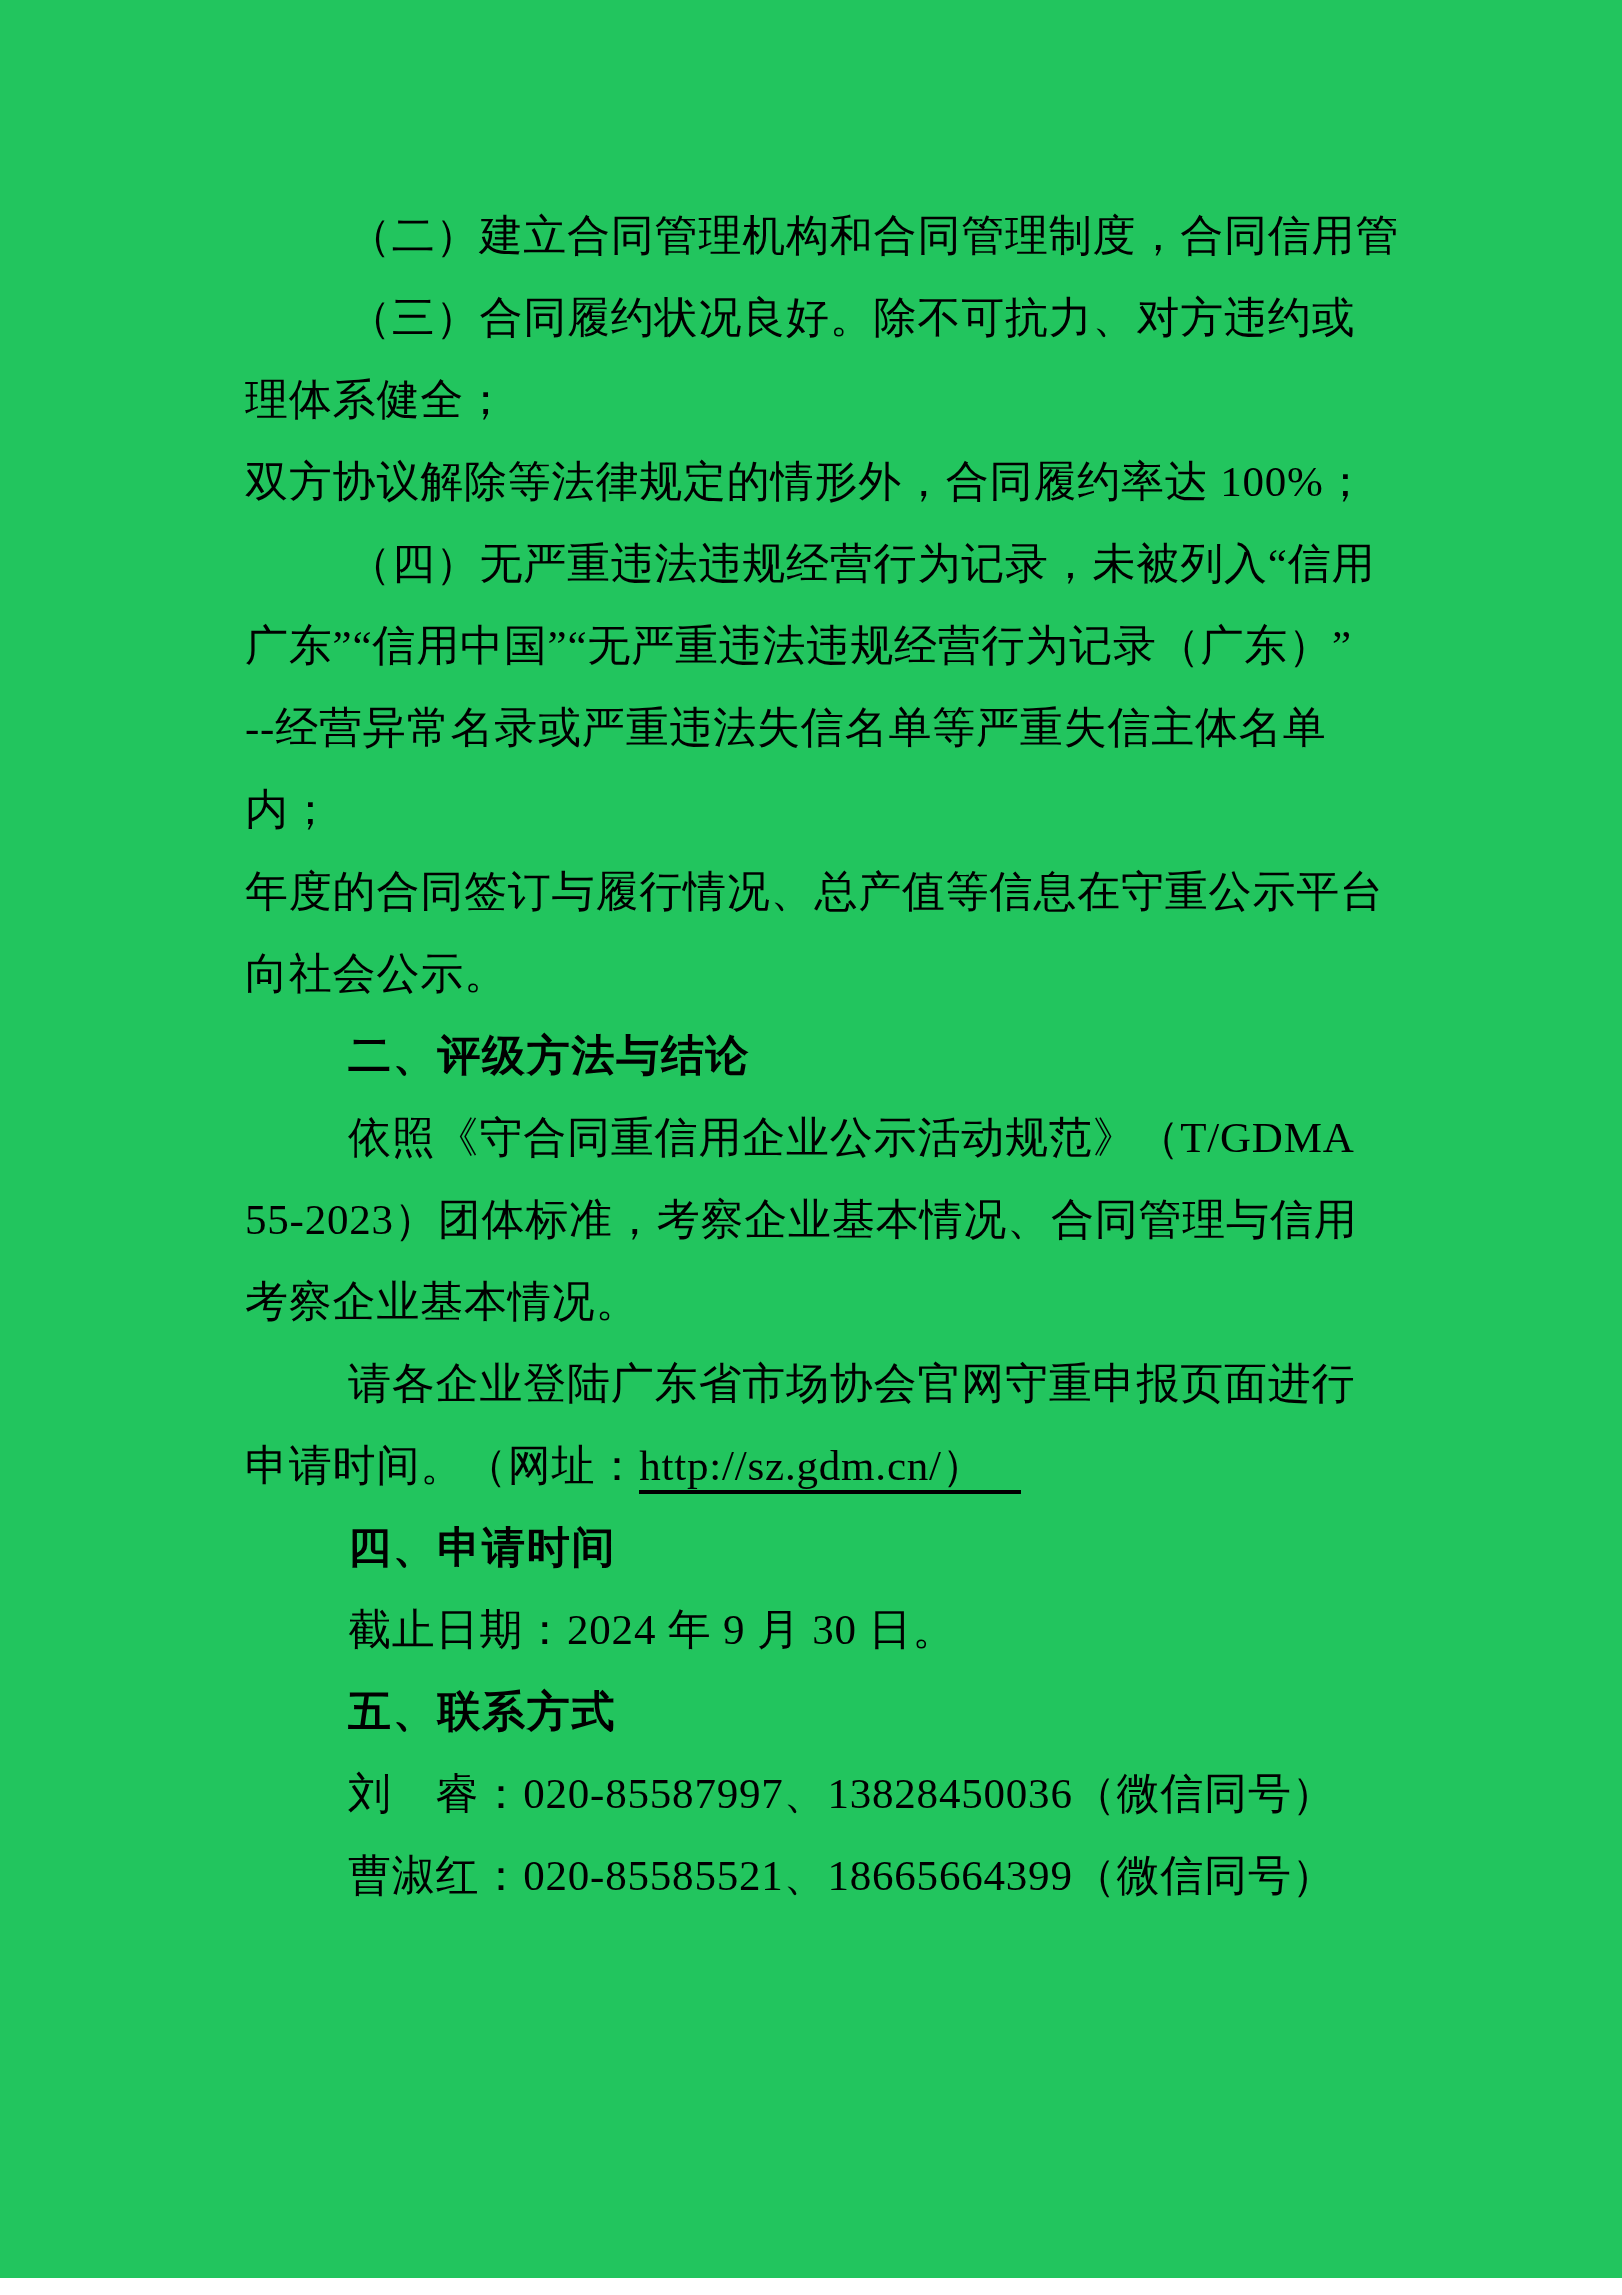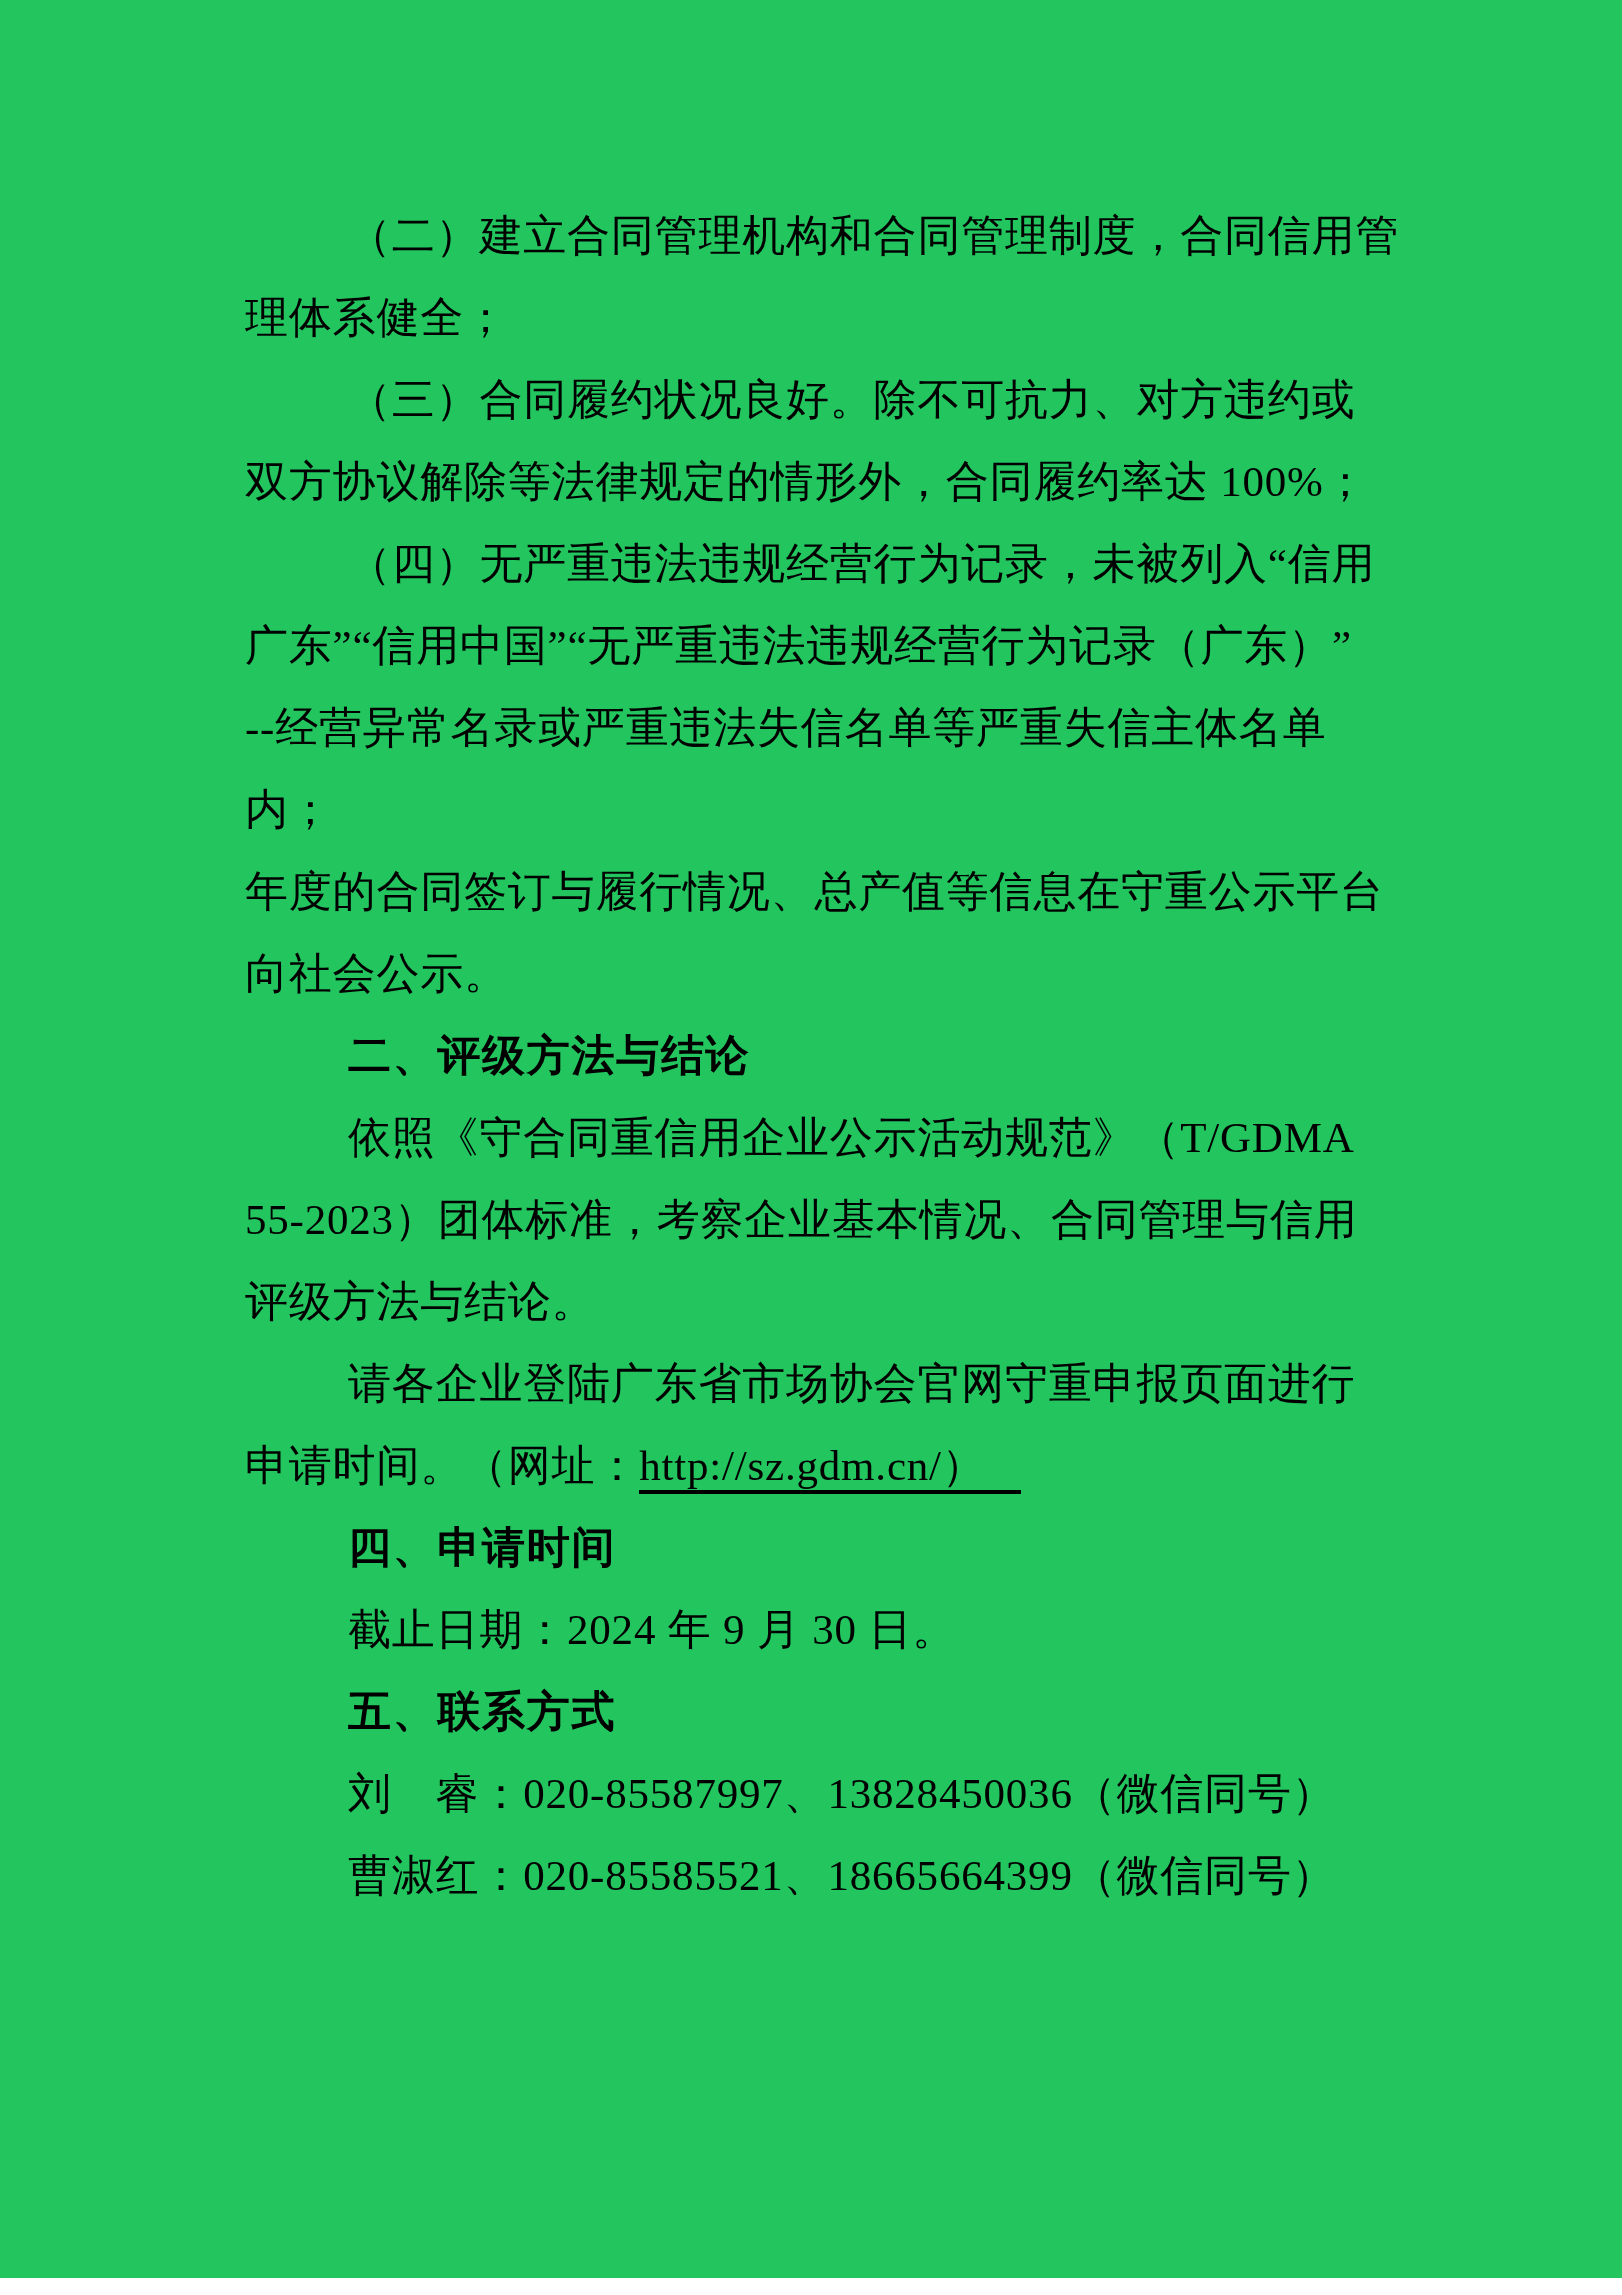--- a/index.html
+++ b/index.html
@@ -44,37 +44,37 @@
     padding-right: 35px;
   }
 </style>
 </head>
 <body>
 
 <div class="page">
   <div class="content">
 
     <div class="line indent">（二）建立合同管理机构和合同管理制度，合同信用管</div>
+    <div class="line indent">（三）合同履约状况良好。除不可抗力、对方违约或</div>
+
     <div class="line">理体系健全；</div>
-
-    <div class="line indent">（三）合同履约状况良好。除不可抗力、对方违约或</div>
     <div class="line">双方协议解除等法律规定的情形外，合同履约率达 100%；</div>
 
     <div class="line indent">（四）无严重违法违规经营行为记录，未被列入“信用</div>
     <div class="line">广东”“信用中国”“无严重违法违规经营行为记录（广东）”</div>
     <div class="line">--经营异常名录或严重违法失信名单等严重失信主体名单</div>
     <div class="line">内；</div>
 
     <div class="line">年度的合同签订与履行情况、总产值等信息在守重公示平台</div>
     <div class="line">向社会公示。</div>
 
     <div class="line heading">二、评级方法与结论</div>
     <div class="line indent">依照《守合同重信用企业公示活动规范》（T/GDMA</div>
     <div class="line">55-2023）团体标准，考察企业基本情况、合同管理与信用</div>
-    <div class="line">评级方法与结论。</div>
+    <div class="line">考察企业基本情况。</div>
 
     <div class="line indent">请各企业登陆广东省市场协会官网守重申报页面进行</div>
     <div class="line"><span>申请时间。（网址：</span><span class="url-underline">http://sz.gdm.cn/）</span></div>
 
     <div class="line heading">四、申请时间</div>
     <div class="line indent">截止日期：2024 年 9 月 30 日。</div>
 
     <div class="line heading">五、联系方式</div>
     <div class="line indent">刘　睿：020-85587997、13828450036（微信同号）</div>
     <div class="line indent">曹淑红：020-85585521、18665664399（微信同号）</div>

